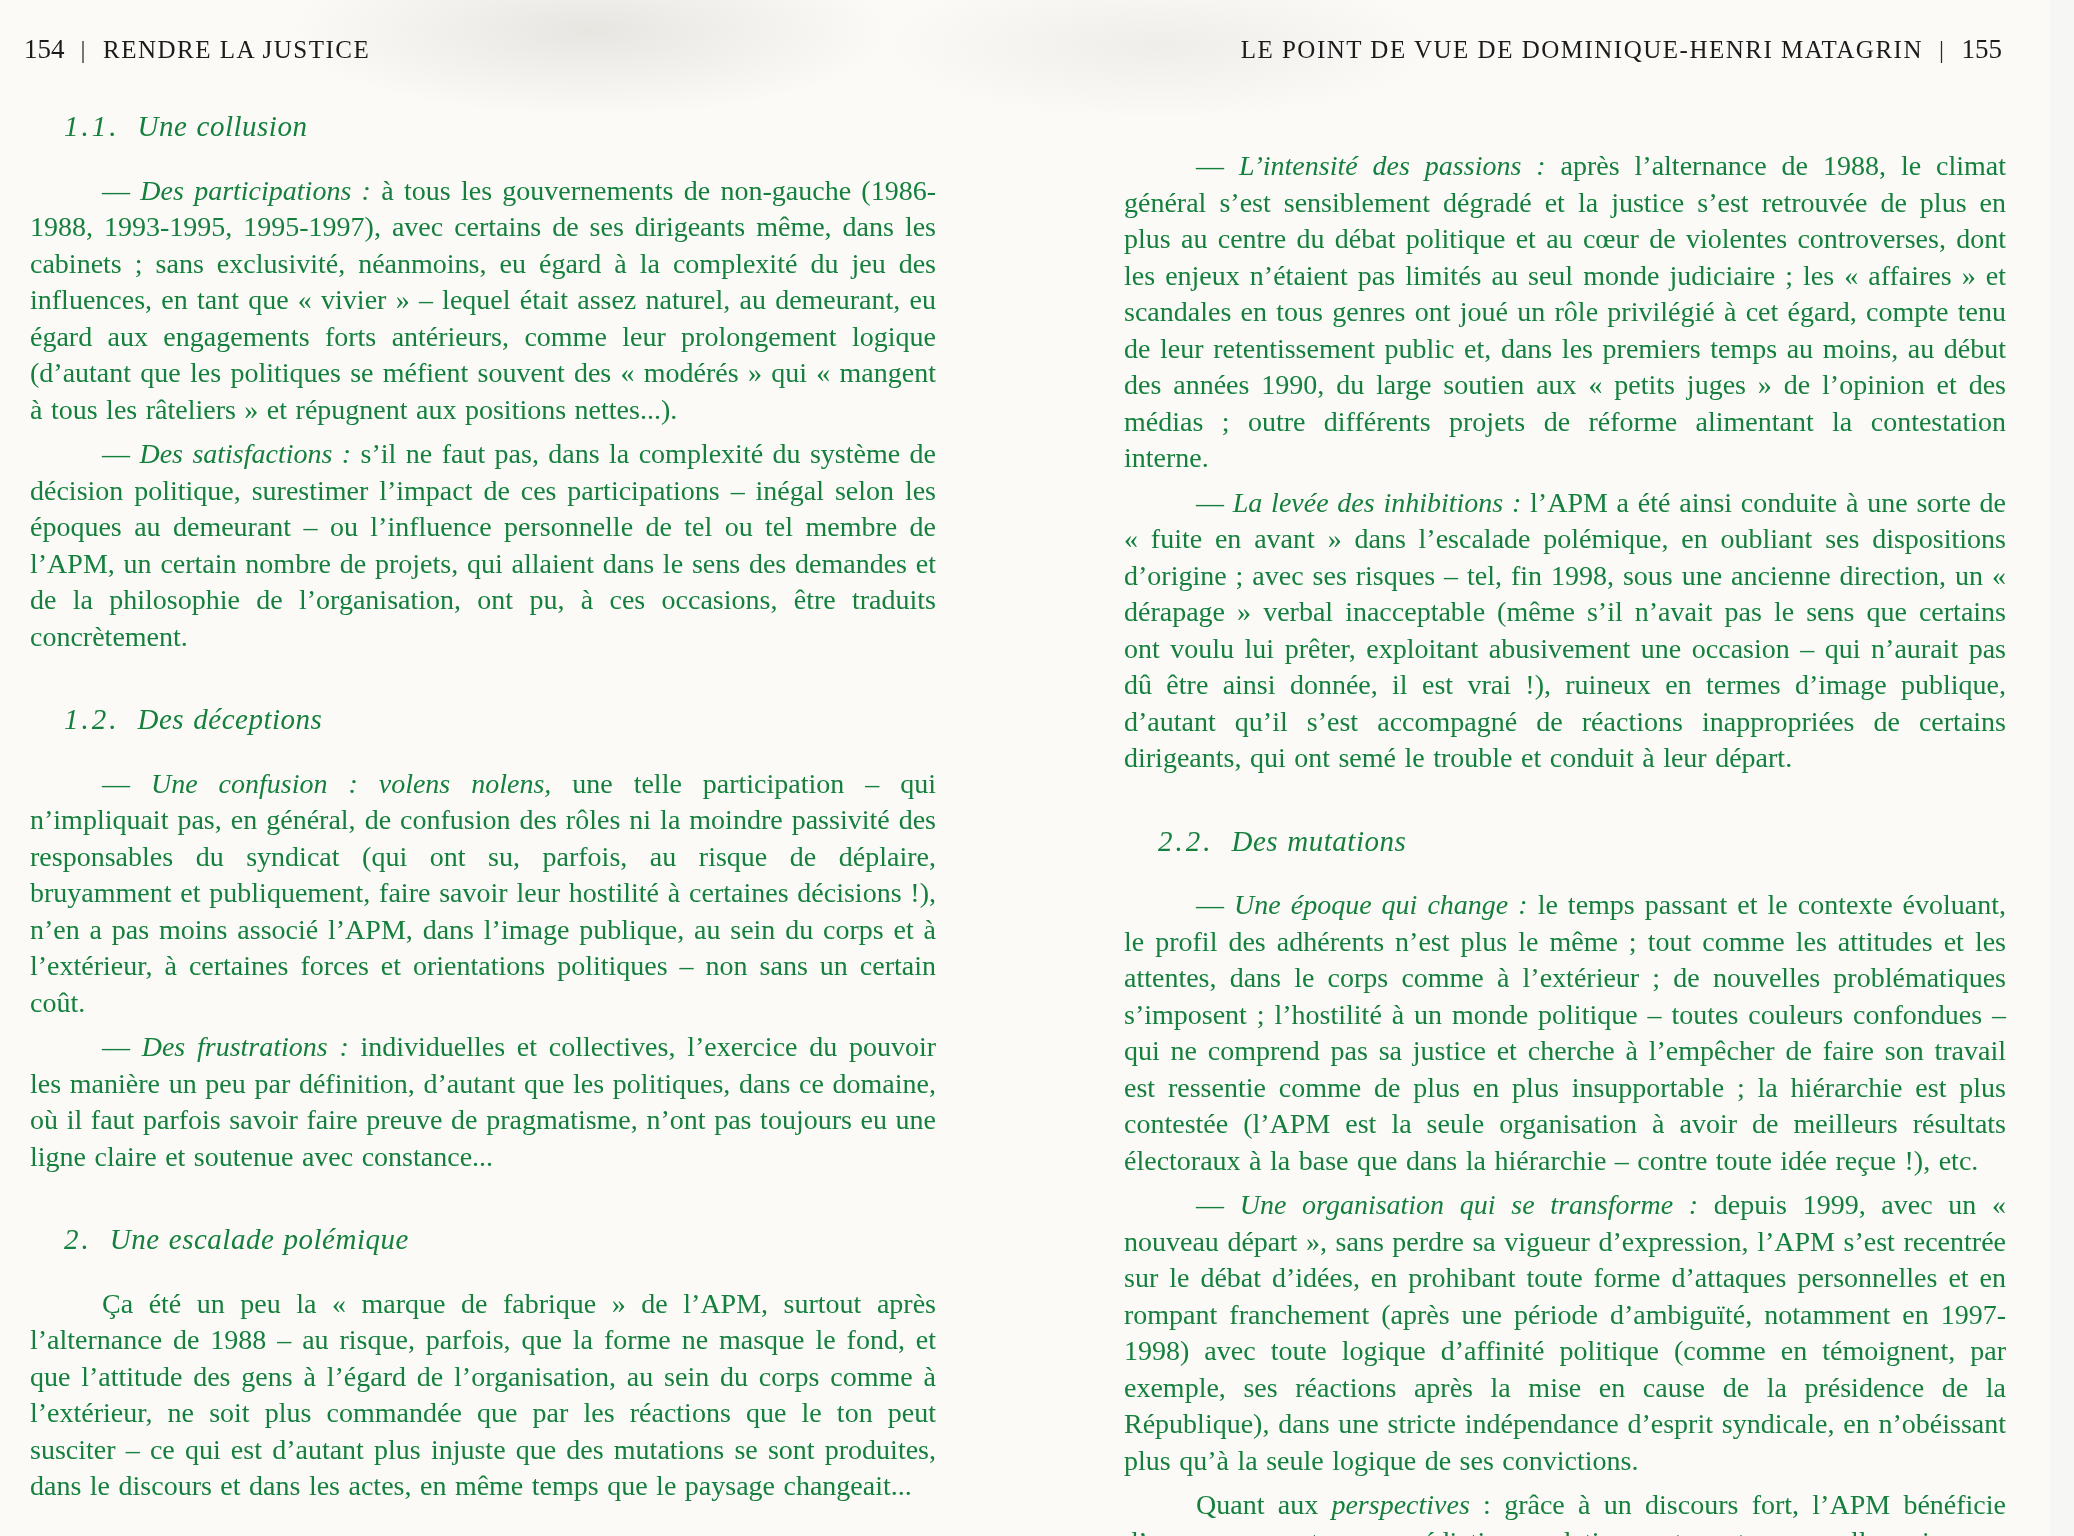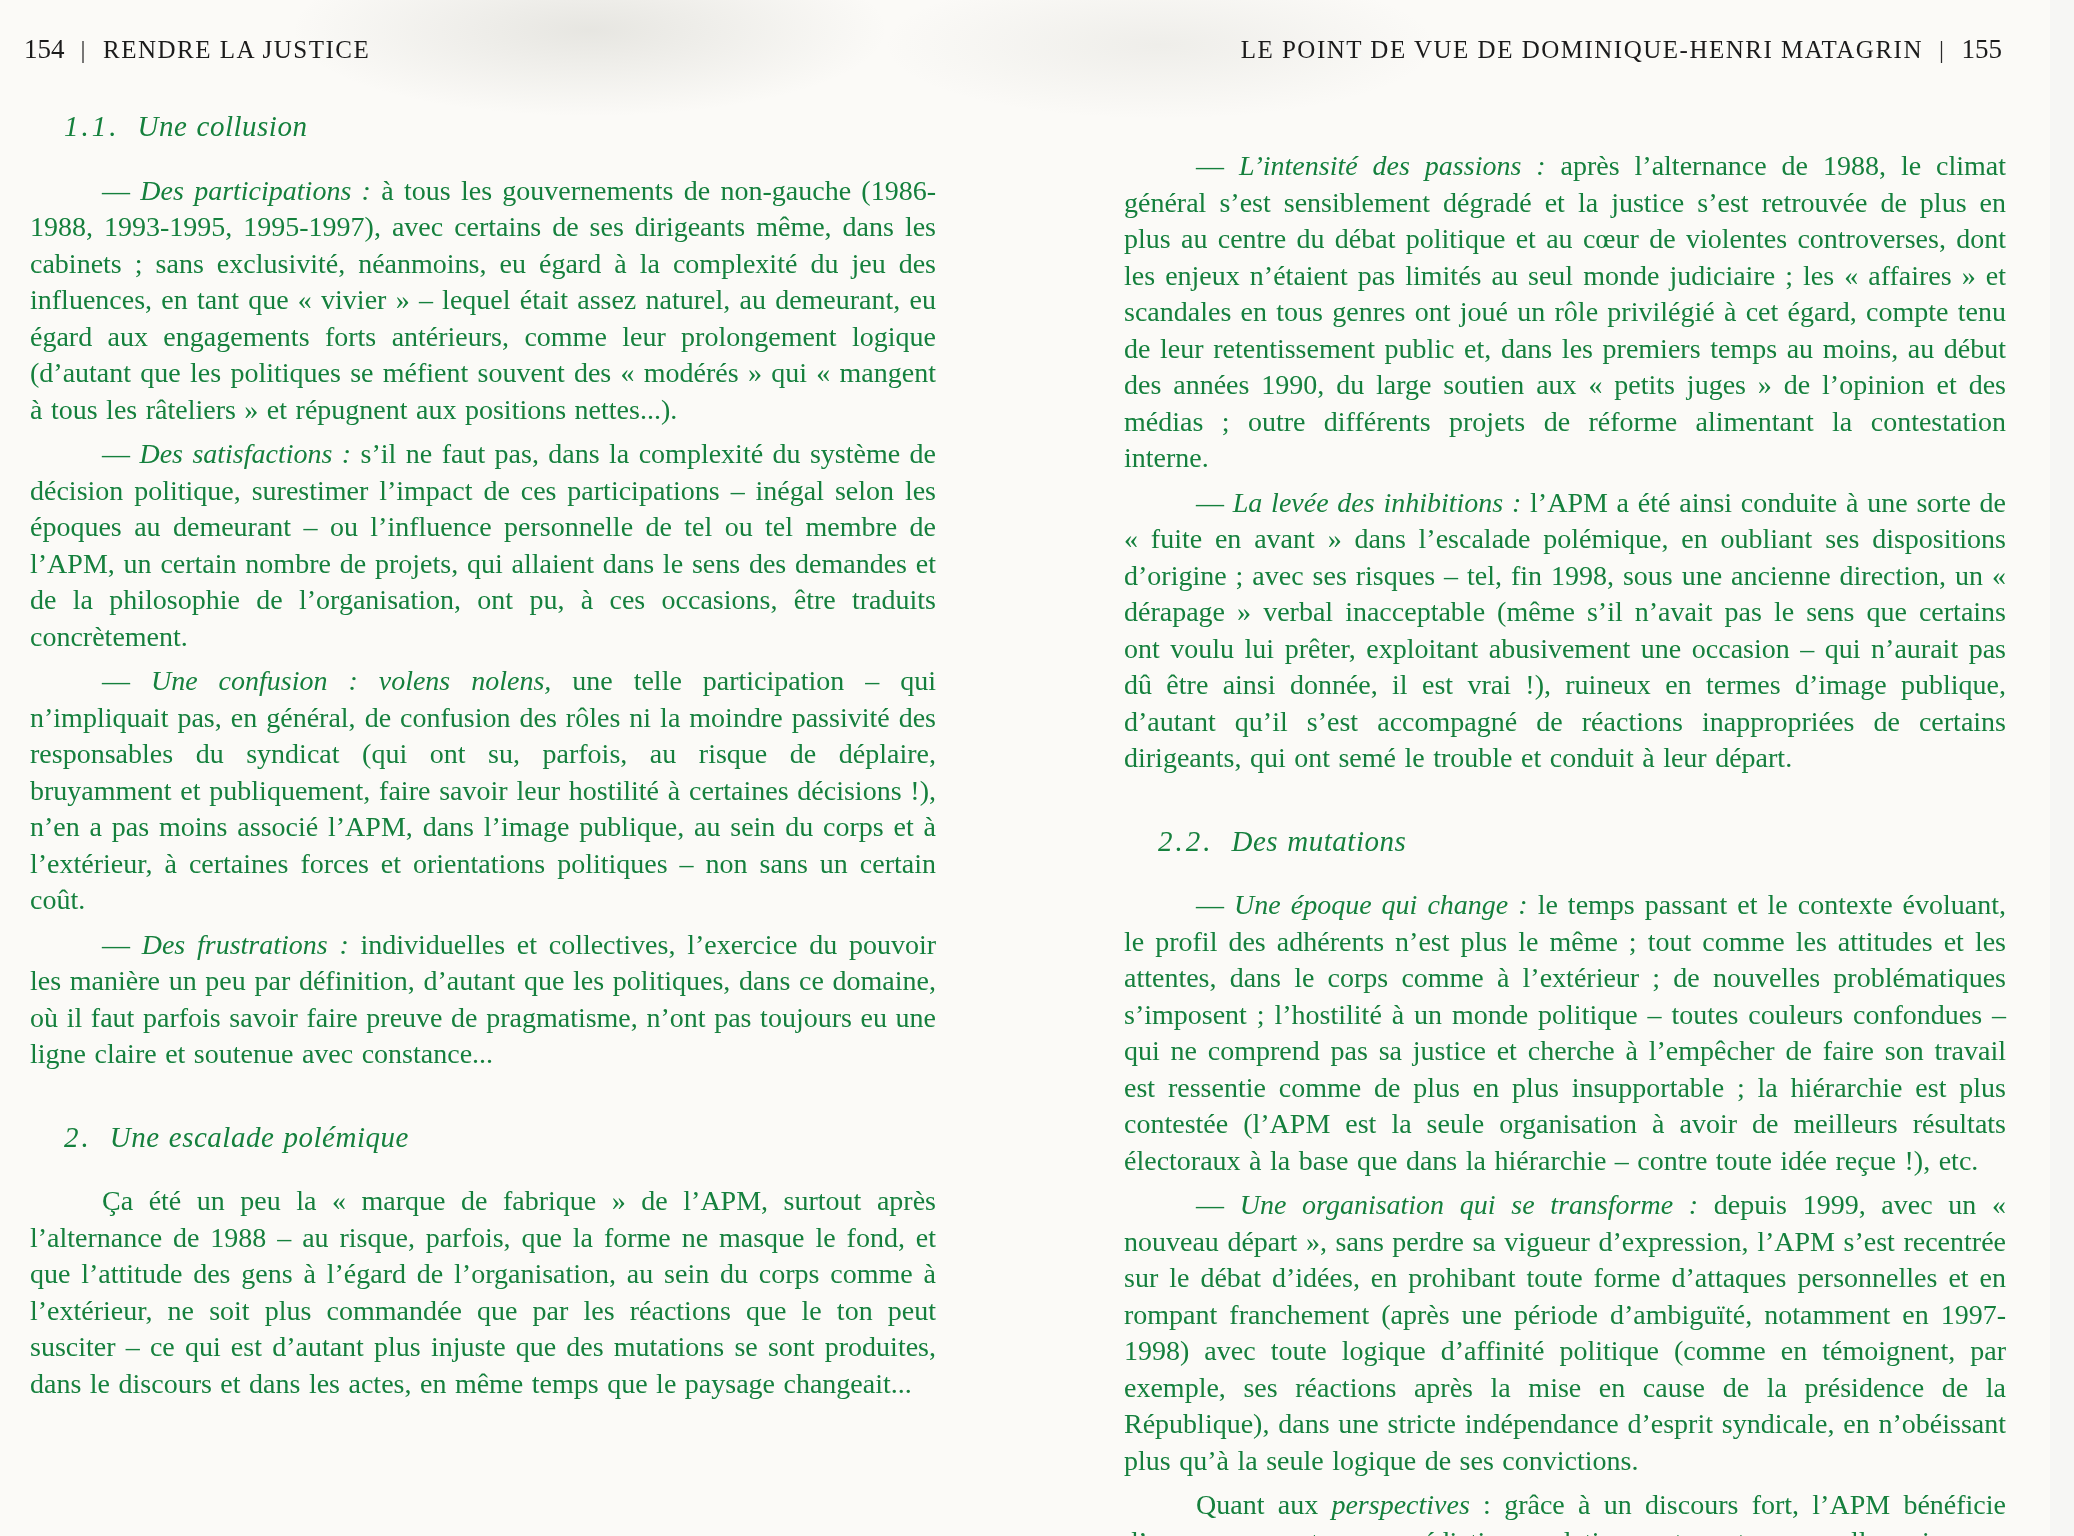--- a/index.html
+++ b/index.html
@@ -83,20 +83,23 @@
   <div class="col col-left">
 
     <h3 class="sec">
       <span class="sec-num">1.1.</span><span class="sec-title">Une collusion</span>
     </h3>
 
     <p class="para"><span class="pre">— </span><span class="lead">Des participations :</span><span> à tous les gouvernements de non-gauche (1986-1988, 1993-1995, 1995-1997), avec certains de ses dirigeants même, dans les cabinets ; sans exclusivité, néanmoins, eu égard à la complexité du jeu des influences, en tant que « vivier » – lequel était assez naturel, au demeurant, eu égard aux engagements forts antérieurs, comme leur prolongement logique (d’autant que les politiques se méfient souvent des « modérés » qui « mangent à tous les râteliers » et répugnent aux positions nettes...).</span></p>
 
     <p class="para"><span class="pre">— </span><span class="lead">Des satisfactions :</span><span> s’il ne faut pas, dans la complexité du système de décision politique, surestimer l’impact de ces participations – inégal selon les époques au demeurant – ou l’influence personnelle de tel ou tel membre de l’APM, un certain nombre de projets, qui allaient dans le sens des demandes et de la philosophie de l’organisation, ont pu, à ces occasions, être traduits concrètement.</span></p>
 
+    <h3 class="sec">
+      <span class="sec-num">1.2.</span><span class="sec-title">Des déceptions</span>
+    </h3>
 
     <p class="para"><span class="pre">— </span><span class="lead">Une confusion : volens nolens,</span><span> une telle participation – qui n’impliquait pas, en général, de confusion des rôles ni la moindre passivité des responsables du syndicat (qui ont su, parfois, au risque de déplaire, bruyamment et publiquement, faire savoir leur hostilité à certaines décisions !), n’en a pas moins associé l’APM, dans l’image publique, au sein du corps et à l’extérieur, à certaines forces et orientations politiques – non sans un certain coût.</span></p>
 
     <p class="para"><span class="pre">— </span><span class="lead">Des frustrations :</span><span> individuelles et collectives, l’exercice du pouvoir les manière un peu par définition, d’autant que les politiques, dans ce domaine, où il faut parfois savoir faire preuve de pragmatisme, n’ont pas toujours eu une ligne claire et soutenue avec constance...</span></p>
 
     <h3 class="sec">
       <span class="sec-num">2.</span><span class="sec-title">Une escalade polémique</span>
     </h3>
 
     <p class="para"><span>Ça été un peu la « marque de fabrique » de l’APM, surtout après l’alternance de 1988 – au risque, parfois, que la forme ne masque le fond, et que l’attitude des gens à l’égard de l’organisation, au sein du corps comme à l’extérieur, ne soit plus commandée que par les réactions que le ton peut susciter – ce qui est d’autant plus injuste que des mutations se sont produites, dans le discours et dans les actes, en même temps que le paysage changeait...</span></p>

